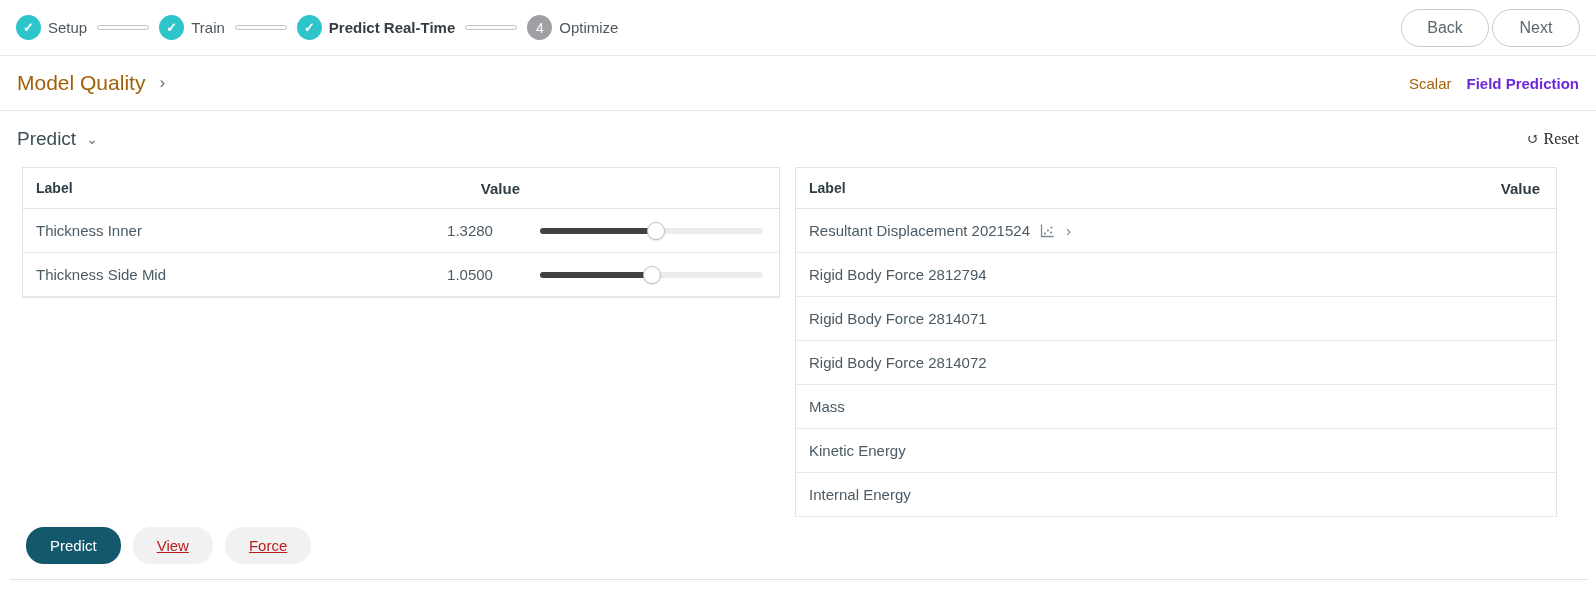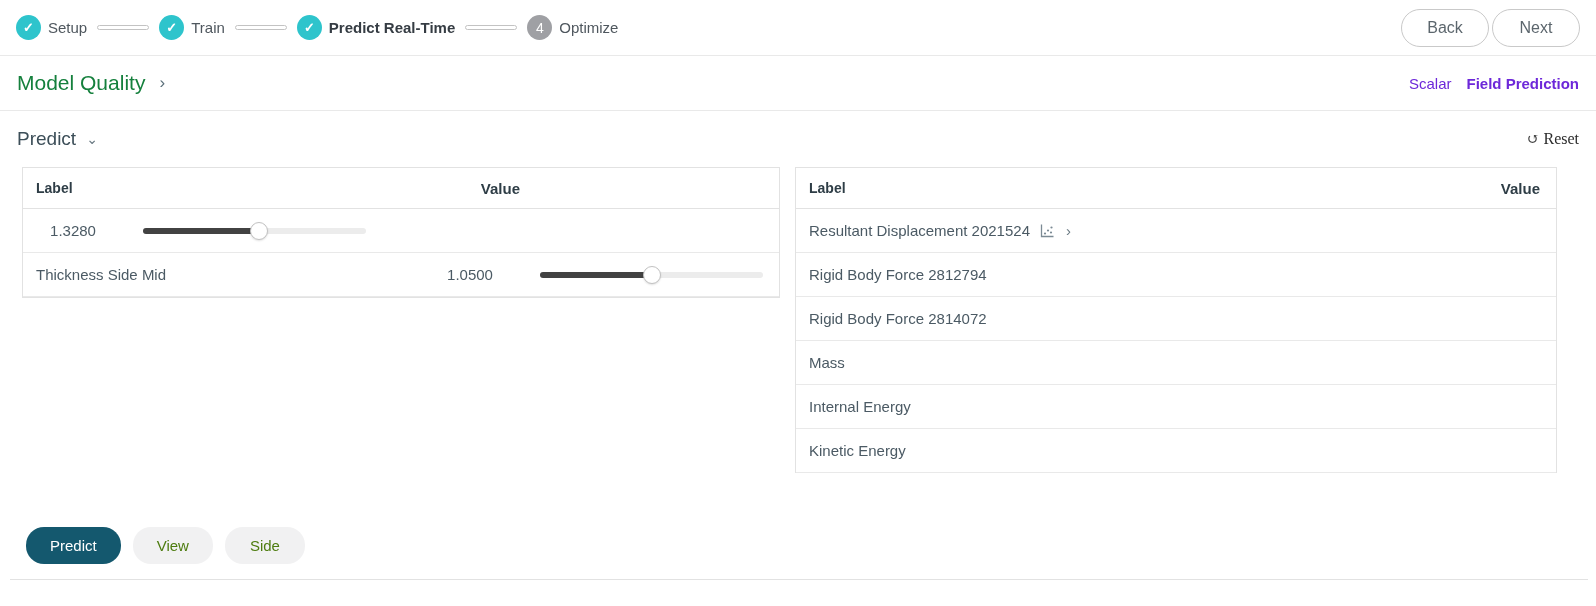--- a/index.html
+++ b/index.html
@@ -22,24 +22,24 @@
                background:#fff; margin:0 10px; flex:none; }
   .nav-btns { display:flex; gap:3px; }
   .pill-btn { min-width:88px; height:38px; border:1px solid #c9c9c9; border-radius:19px;
               background:#fff; color:#5c666d; font-size:16px; padding:0 24px;
               font-family:"Liberation Sans", sans-serif; cursor:pointer; }
 
   
   .mq-bar { height:55px; display:flex; align-items:center; justify-content:space-between;
             padding:0 17px; border-bottom:1px solid #e9e9e9; }
   .mq-left { display:flex; align-items:center; gap:14px; }
-  .mq-title { font-size:21px; color:#15803d; }
+  .mq-title { font-size:21px; color:#a16207; }
   .mq-chevron { font-size:17px; color:#5b6f7a; cursor:pointer; }
   .mq-right { display:flex; align-items:center; gap:15px; }
-  .mode-scalar { font-size:15px; color:#6d28d9; cursor:pointer; }
+  .mode-scalar { font-size:15px; color:#a16207; cursor:pointer; }
   .mode-field { font-size:15px; color:#6d28d9; font-weight:bold; cursor:pointer; }
 
   
   .predict-bar { height:56px; display:flex; align-items:center; justify-content:space-between;
                  padding:0 17px; }
   .predict-left { display:flex; align-items:center; gap:10px; }
   .predict-title { font-size:19px; color:#3c4e58; }
   .predict-chevron { font-size:14px; color:#6a7a83; cursor:pointer; }
   .reset-btn { display:flex; align-items:center; gap:4px; cursor:pointer;
                font-family:"Liberation Serif","DejaVu Serif", serif;
@@ -71,21 +71,21 @@
                    box-shadow:0 1px 2px rgba(0,0,0,0.12); cursor:grab; }
   .row-icon { width:16px; height:16px; flex:none; cursor:pointer; }
   .row-chevron { font-size:15px; color:#6a7a83; cursor:pointer; margin-left:2px; }
 
   
   .actions { position:absolute; left:10px; top:360px; display:flex; gap:12px; }
   .action-btn { height:37px; border:none; border-radius:18px; font-size:15px;
                 padding:0 24px; min-width:80px; cursor:pointer;
                 font-family:"Liberation Sans", sans-serif; }
   .action-btn.primary { background:#14586e; color:#ffffff; }
-  .action-btn.disabled { background:#f1f1f2; color:#4d7c0f; }
+  .action-btn.disabled { background:#f1f1f2; color:#b91c1c;text-decoration:underline; }
 
   .bottom-rule { position:absolute; left:-6px; right:-8px; top:412px;
                  border-top:1px solid #e2e2e2; }
 </style>
 </head>
 <body>
 
 <div class="topbar">
   <div class="stepper" id="stepper">
       <div class="step">
@@ -139,20 +139,21 @@
 <div class="content">
 
   <div class="card inputs">
     <div class="thead">
       <span class="th-label">Label</span>
       <span class="th-value-in">Value</span>
       <span class="th-spacer"></span>
     </div>
     <div id="inputs-rows">
         <div class="trow">
+          <span class="cell-label">Thickness Inner</span>
           <span class="cell-value">1.3280</span>
           <div class="slider">
             <div class="slider-track"></div>
             <div class="slider-fill" style="width:52%"></div>
             <div class="slider-handle" style="left:52%"></div>
           </div>
         </div>
         <div class="trow">
           <span class="cell-label">Thickness Side Mid</span>
           <span class="cell-value">1.0500</span>
@@ -184,41 +185,46 @@
             <span class="row-chevron">›</span>
           </span>
         </div>
         <div class="trow">
           <span class="cell-label">
             <span>Rigid Body Force 2812794</span>
           </span>
         </div>
         <div class="trow">
           <span class="cell-label">
+            <span>Rigid Body Force 2814071</span>
+          </span>
+        </div>
+        <div class="trow">
+          <span class="cell-label">
             <span>Rigid Body Force 2814072</span>
           </span>
         </div>
         <div class="trow">
           <span class="cell-label">
             <span>Mass</span>
           </span>
         </div>
         <div class="trow">
           <span class="cell-label">
+            <span>Kinetic Energy</span>
+          </span>
+        </div>
+        <div class="trow">
+          <span class="cell-label">
             <span>Internal Energy</span>
-          </span>
-        </div>
-        <div class="trow">
-          <span class="cell-label">
-            <span>Kinetic Energy</span>
           </span>
         </div>
       </div>
   </div>
 
   <div class="actions">
     <button class="action-btn primary">Predict</button>
     <button class="action-btn disabled">View</button>
-    <button class="action-btn disabled">Side</button>
+    <button class="action-btn disabled">Force</button>
   </div>
 
   <div class="bottom-rule"></div>
 </div>
 
 </body></html>

